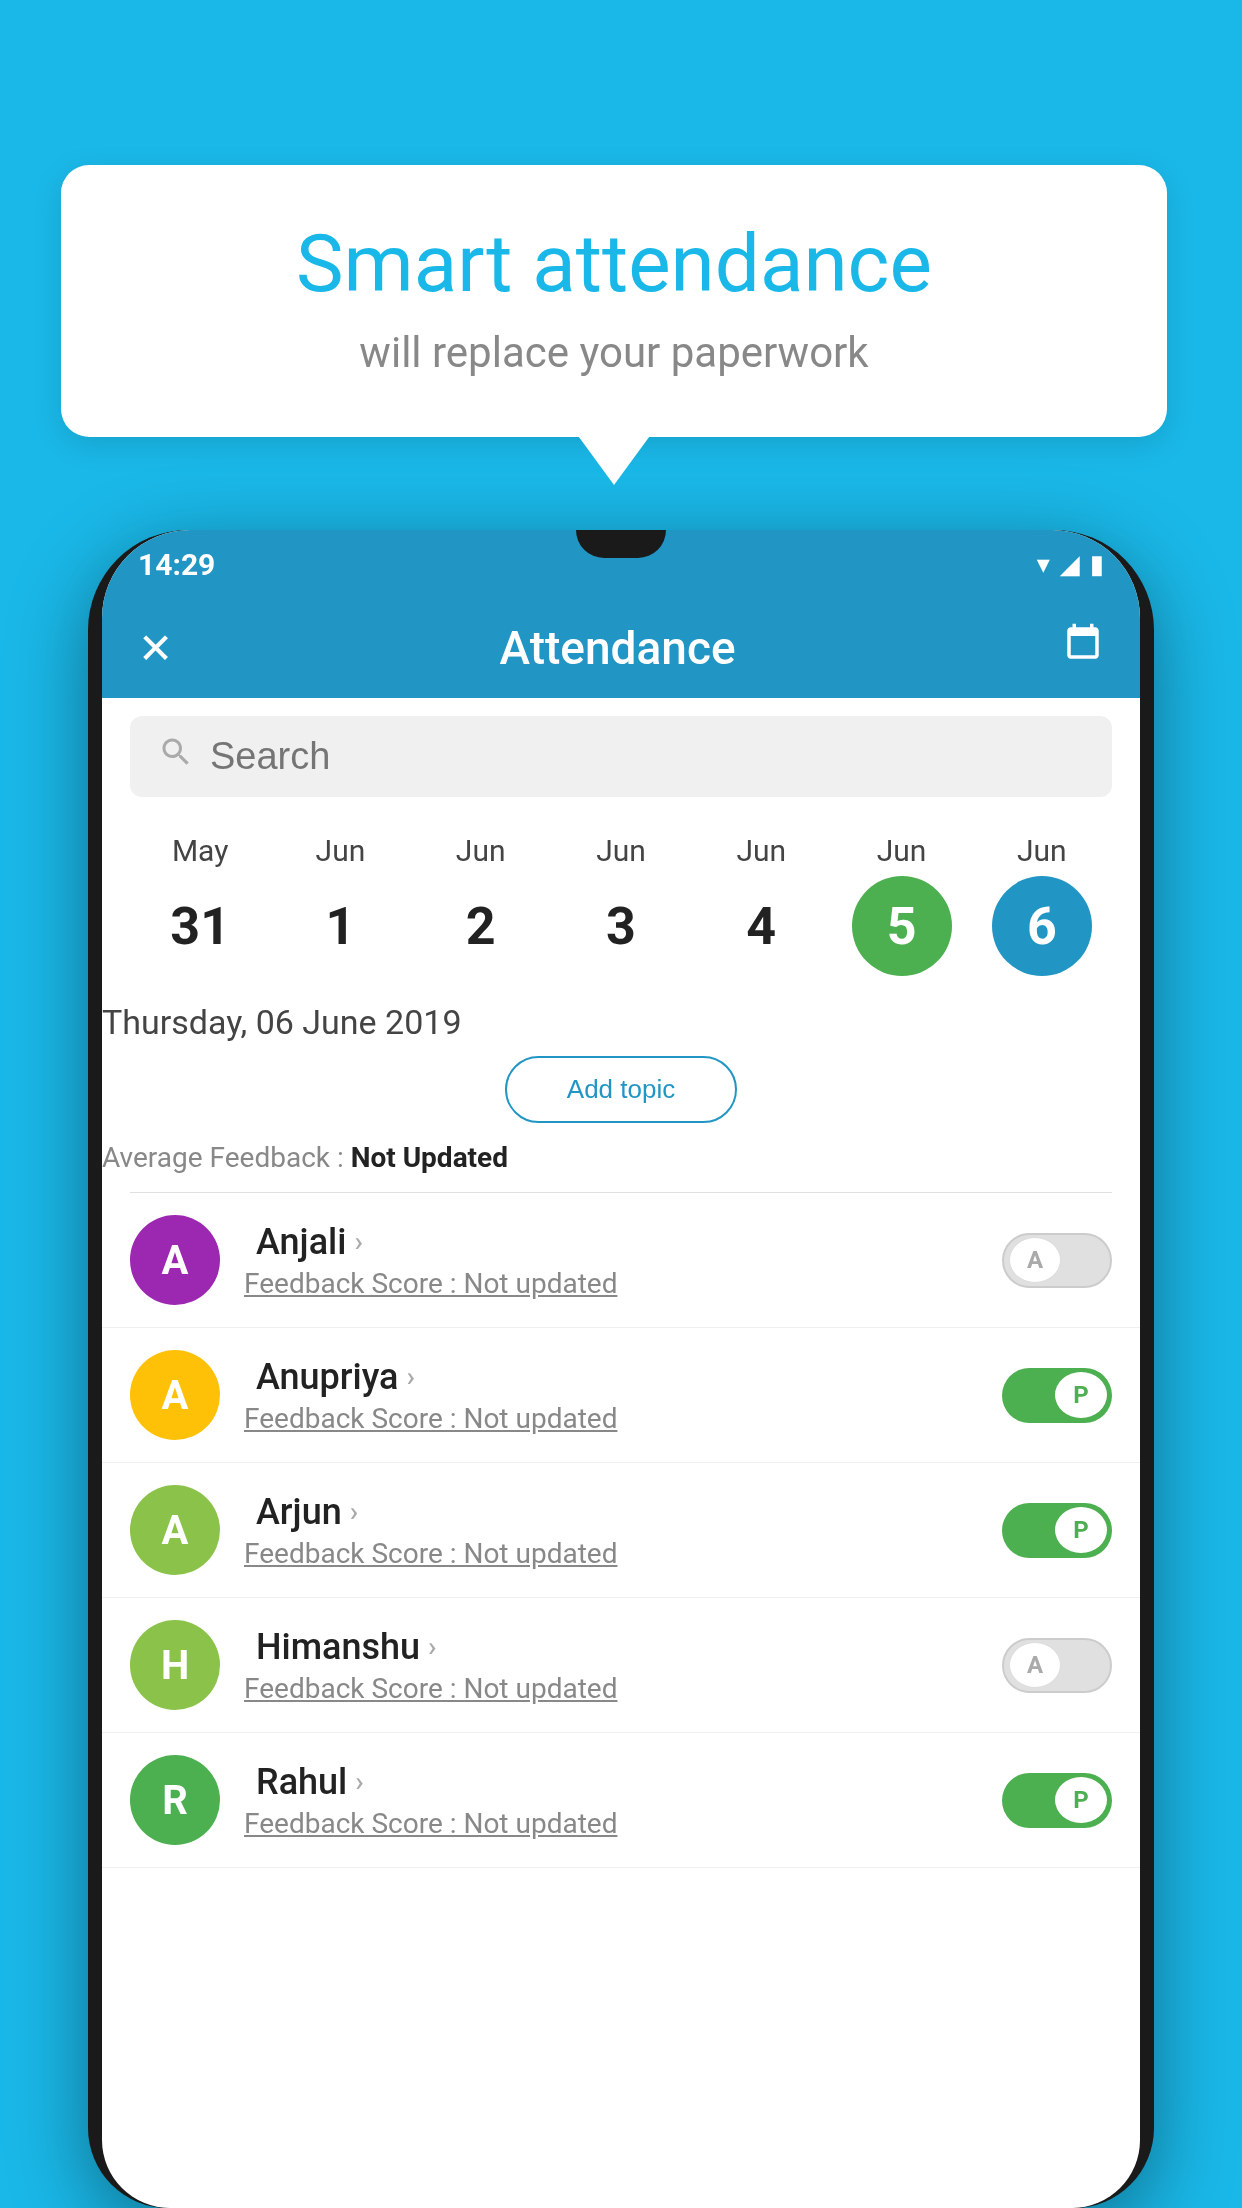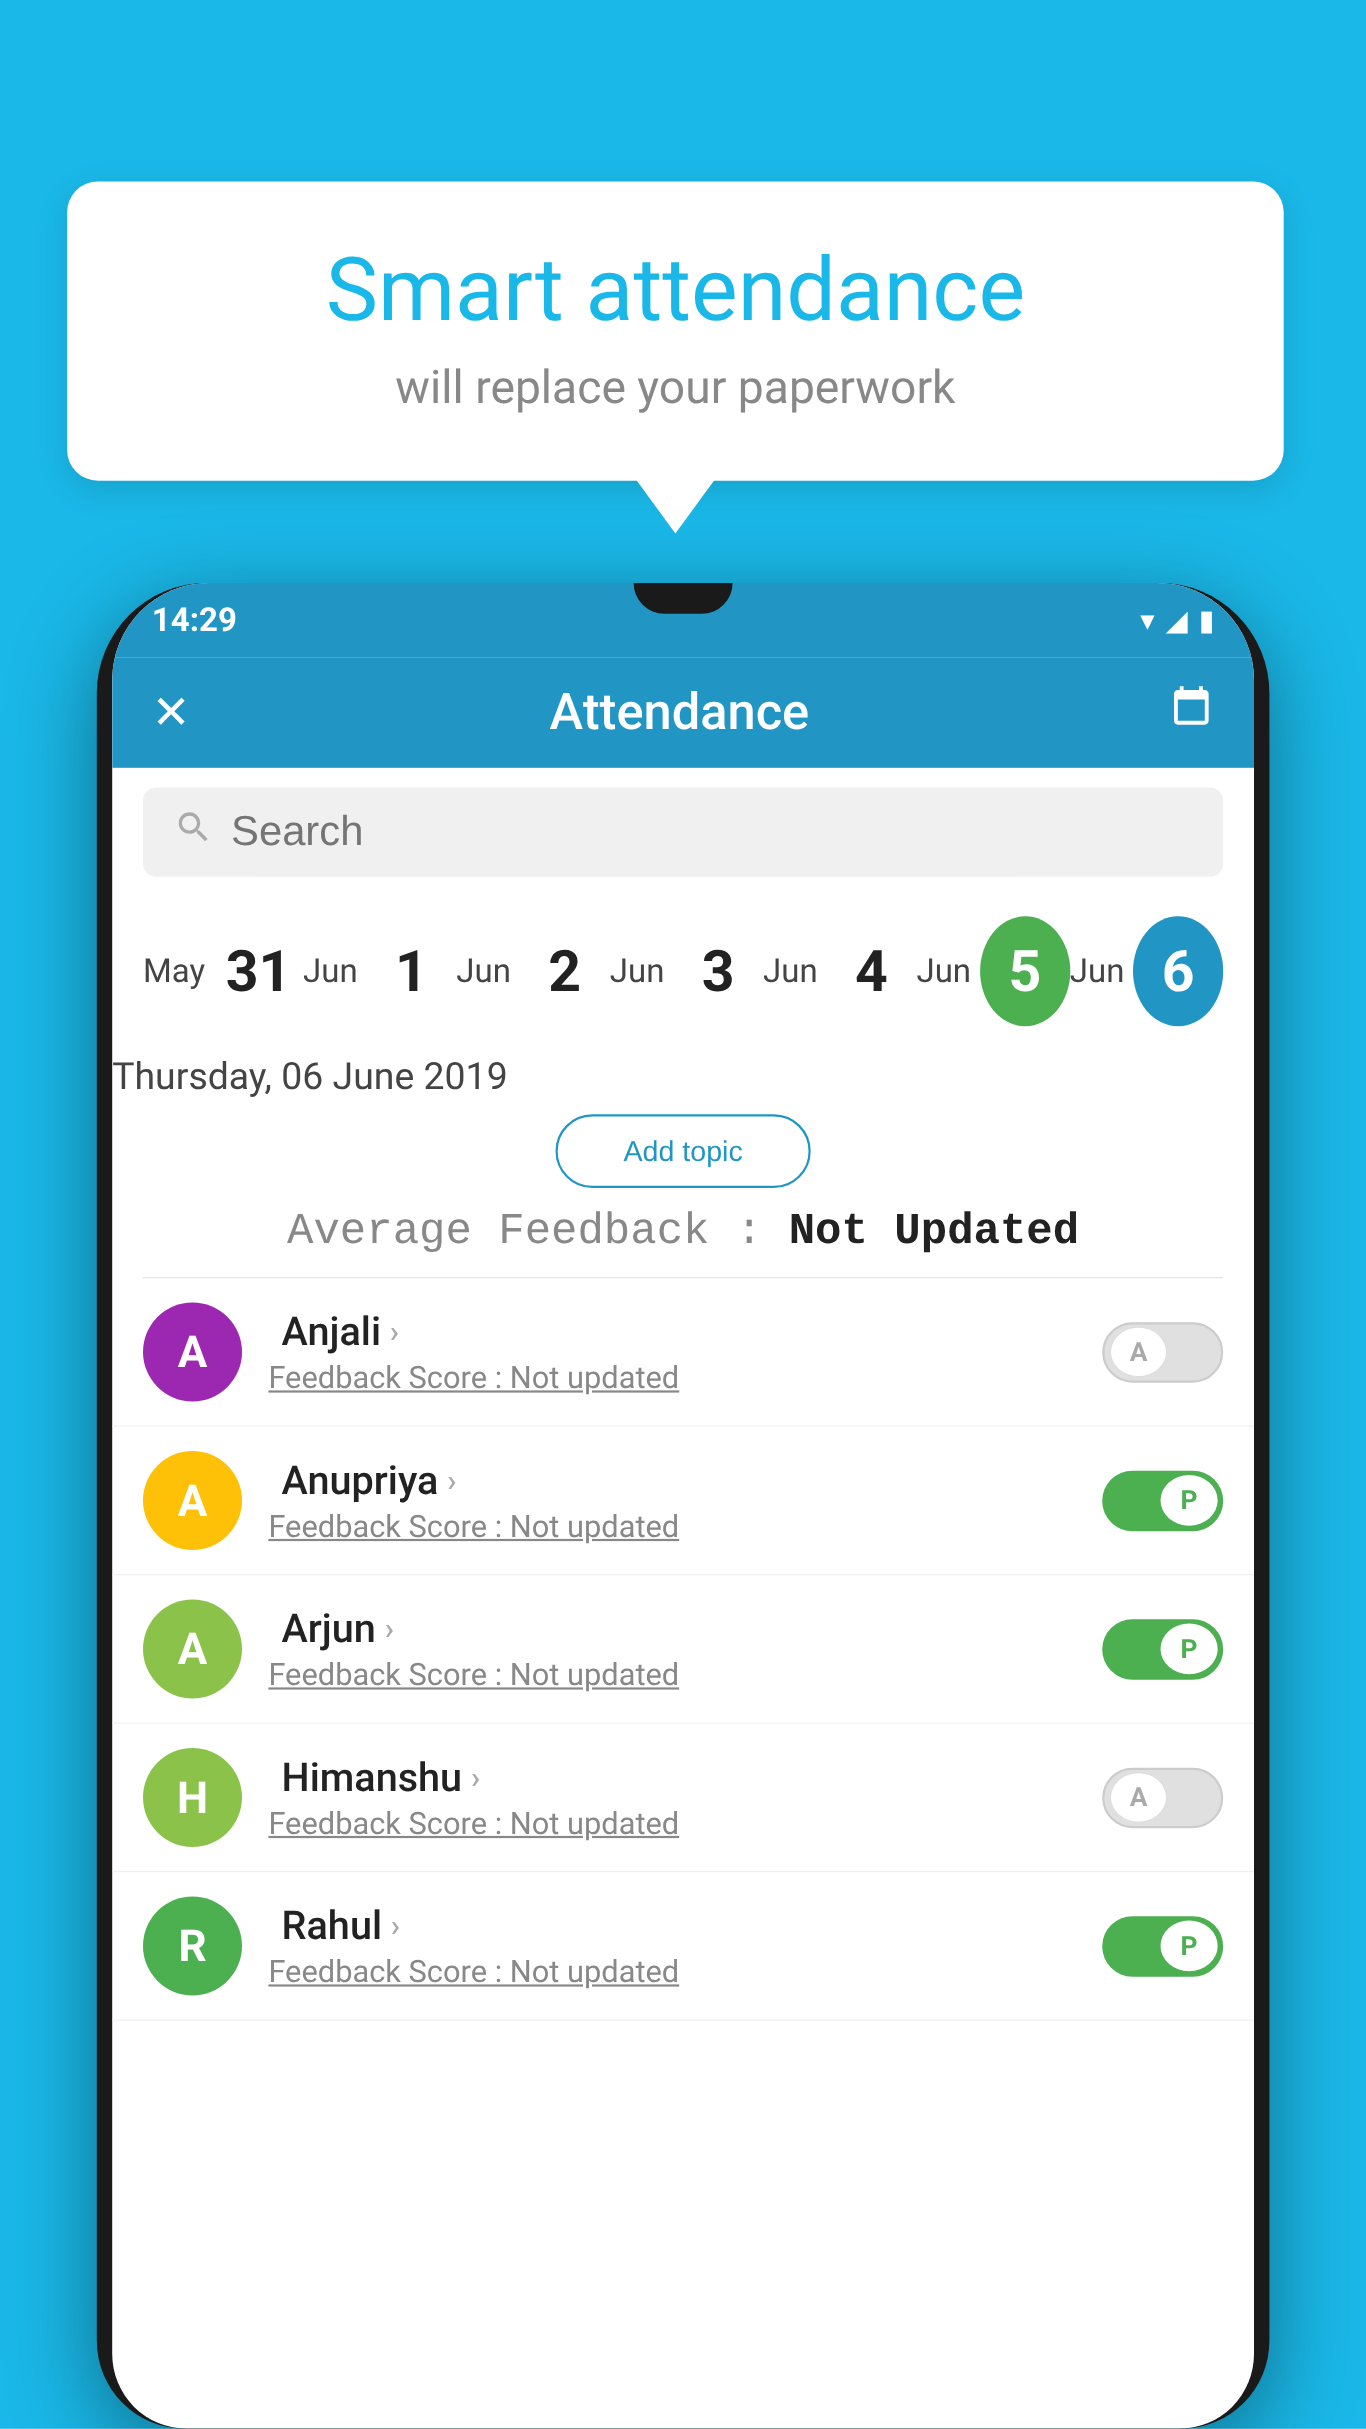--- a/index.html
+++ b/index.html
@@ -169,20 +169,21 @@
     
     .calendar-row {
       display: flex;
       justify-content: space-around;
       align-items: flex-end;
       padding: 18px 28px 4px;
     }
 
     .calendar-day {
       display: flex;
+      flex-direction: column;
       align-items: center;
       gap: 8px;
       min-width: 110px;
       justify-content: flex-end;
     }
 
     .cal-month {
       font-size: 30px;
       color: #444;
       font-weight: 400;
@@ -229,25 +230,23 @@
       font-size: 26px;
       padding: 16px 60px;
       border-radius: 50px;
       cursor: pointer;
       text-align: center;
       width: fit-content;
     }
 
     
     .avg-feedback {
-      text-align: center;
-      font-size: 40px;
+      font-size: 28px;
       color: #888;
       padding-bottom: 18px;
-      font-family: Liberation Mono, monospace;
     }
 
     .avg-feedback strong {
       color: #222;
       font-weight: 700;
     }
 
     
     .divider {
       height: 1px;

